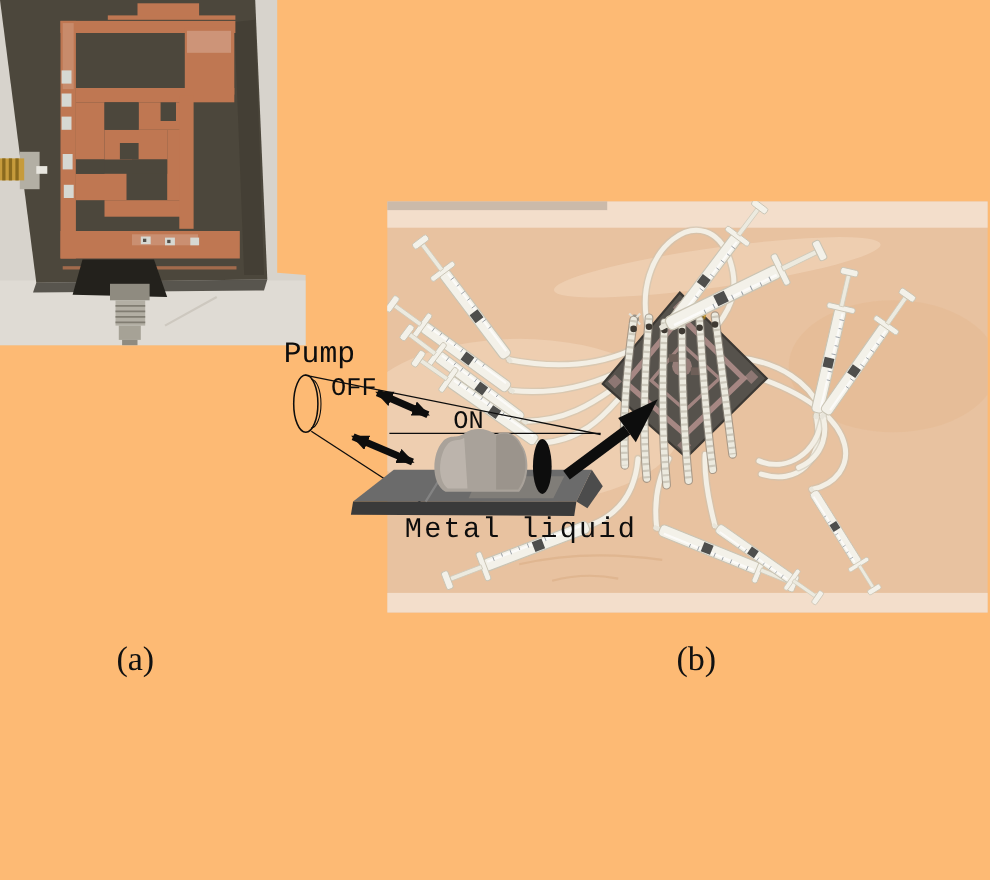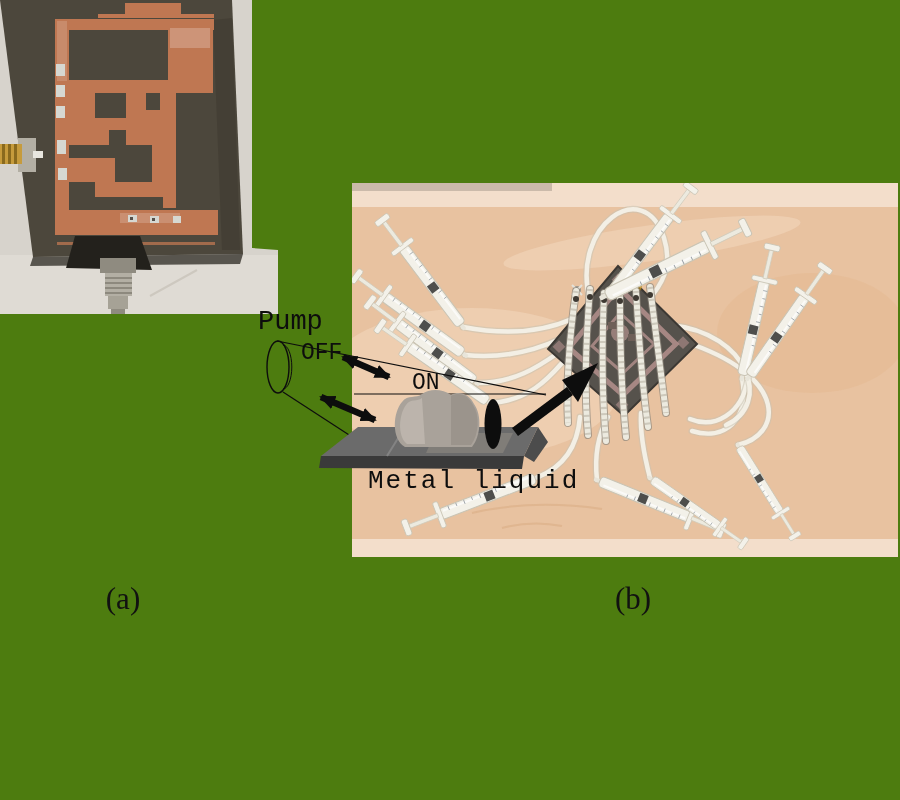--- a/index.html
+++ b/index.html
@@ -3,21 +3,21 @@
 <meta charset="utf-8">
 <style>
   :root{
     --wood:#e8c2a0; --wood_light:#f4e3d2; --wood_streak:#f3d9bf;
     --photo_a_bg:#d7d3cc; --board:#4c473c; --copper:#bf7752; --copper_light:#d79a74;
     --chip:#56524c; --chip_trace:#b4918d; --syringe:#f3f1e9; --syringe_edge:#c9c4b4;
     --tube:#f4f1e8; --tube_edge:#c9c2b2; --slab_top:#6b6b6b; --slab_front:#3a3a3a;
     --blob:#a9a29a; --ink:#0d0d0d; --gold:#c69b3c; --silver:#b3afa4;
   }
   html,body{margin:0;padding:0;background:#ffffff;}
-  #page{position:relative;width:900px;height:800px;background:#4d7c0f;overflow:hidden;
+  #page{position:relative;width:900px;height:800px;background:#fdba74;overflow:hidden;
         font-family:"Liberation Sans",sans-serif;}
   .abs{position:absolute;}
   #panel-a-photo{left:0;top:243;width:278px;height:314px;z-index:1;}
   #panel-b-photo{left:352px;top:183px;width:546px;height:374px;z-index:1;}
   #inset-diagram{left:255px;top:296px;width:352px;height:208px;z-index:3;}
   .panel-label{font-family:"Liberation Serif",serif;font-size:31px;color:#111;
                width:80px;text-align:center;z-index:2;}
   #label-a{left:83px;top:581px;}
   #label-b{left:593px;top:581px;}
   .cu{fill:var(--copper,#bf7752);}

